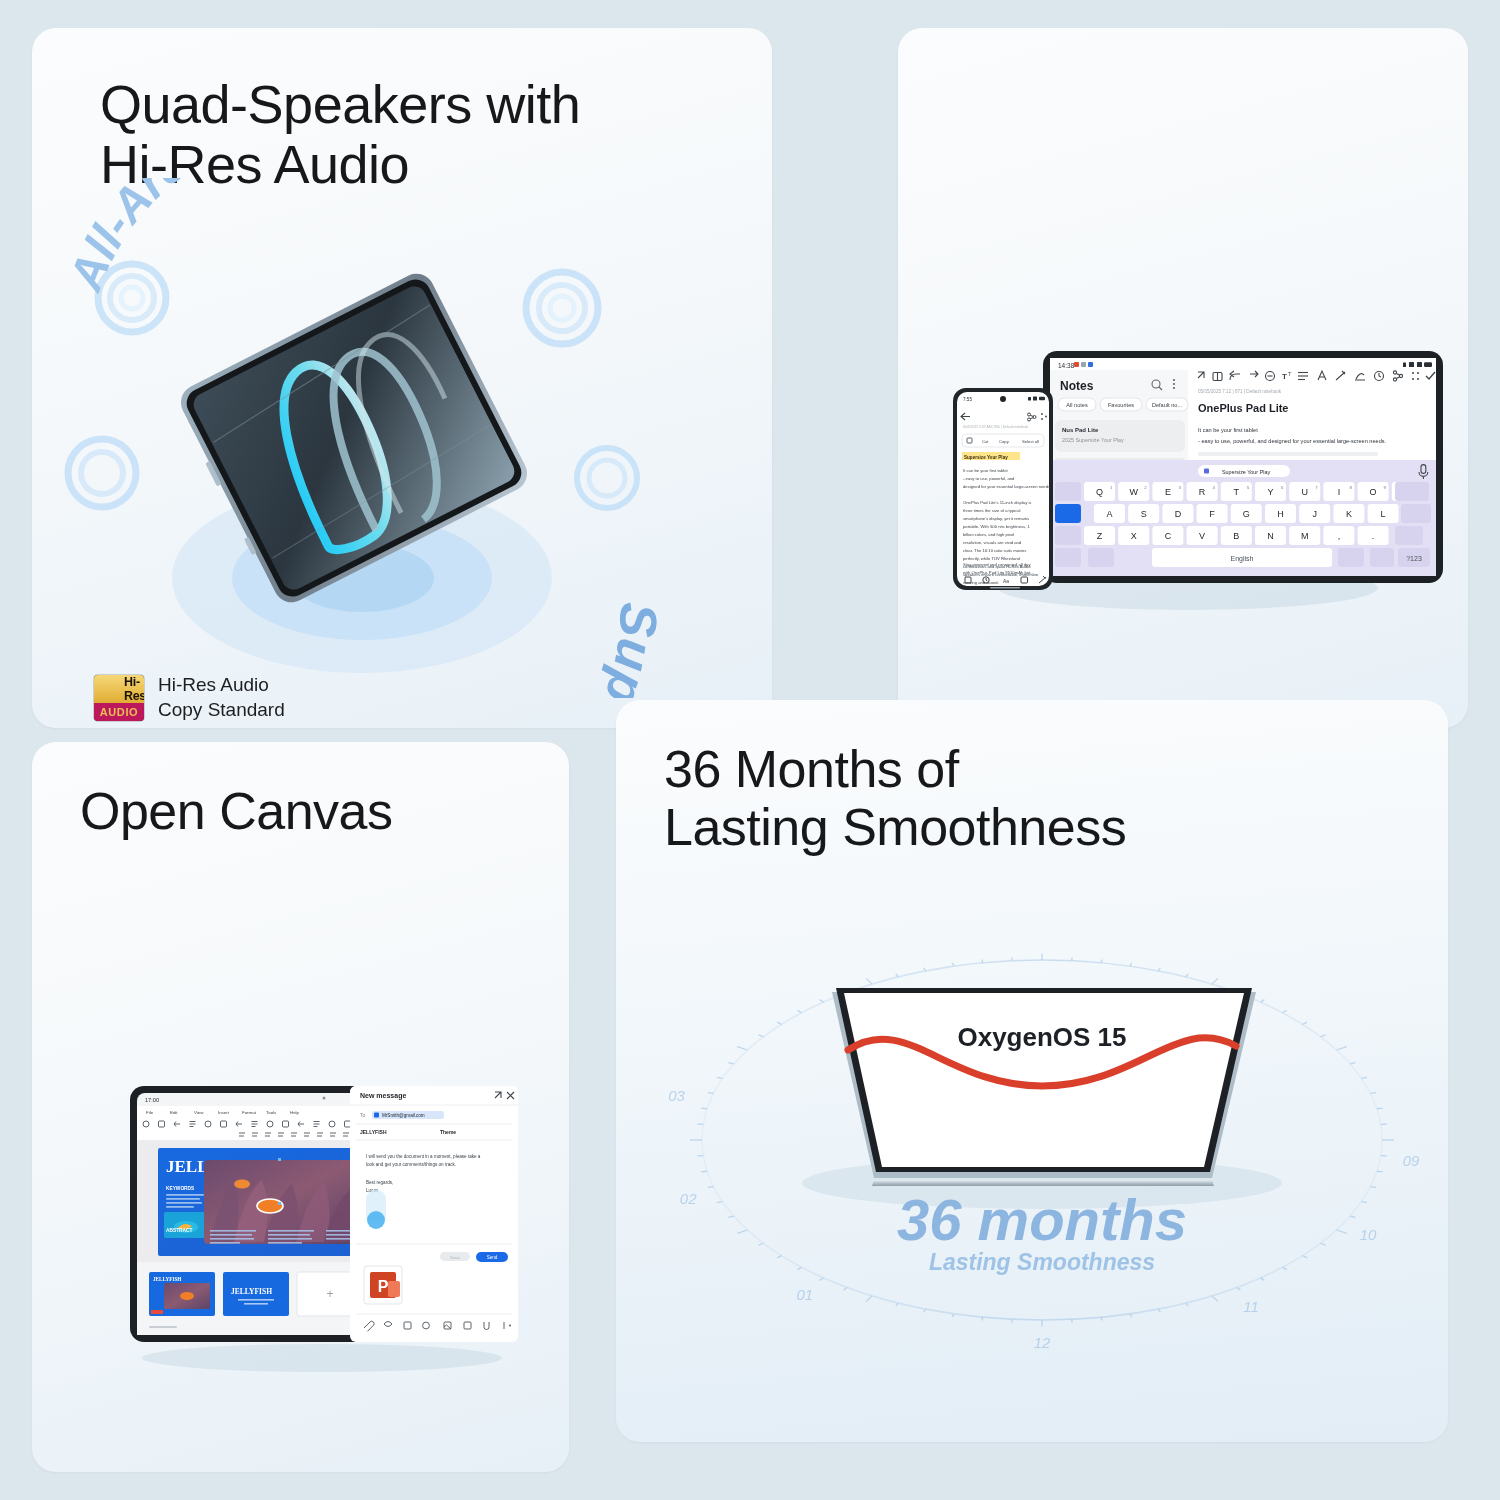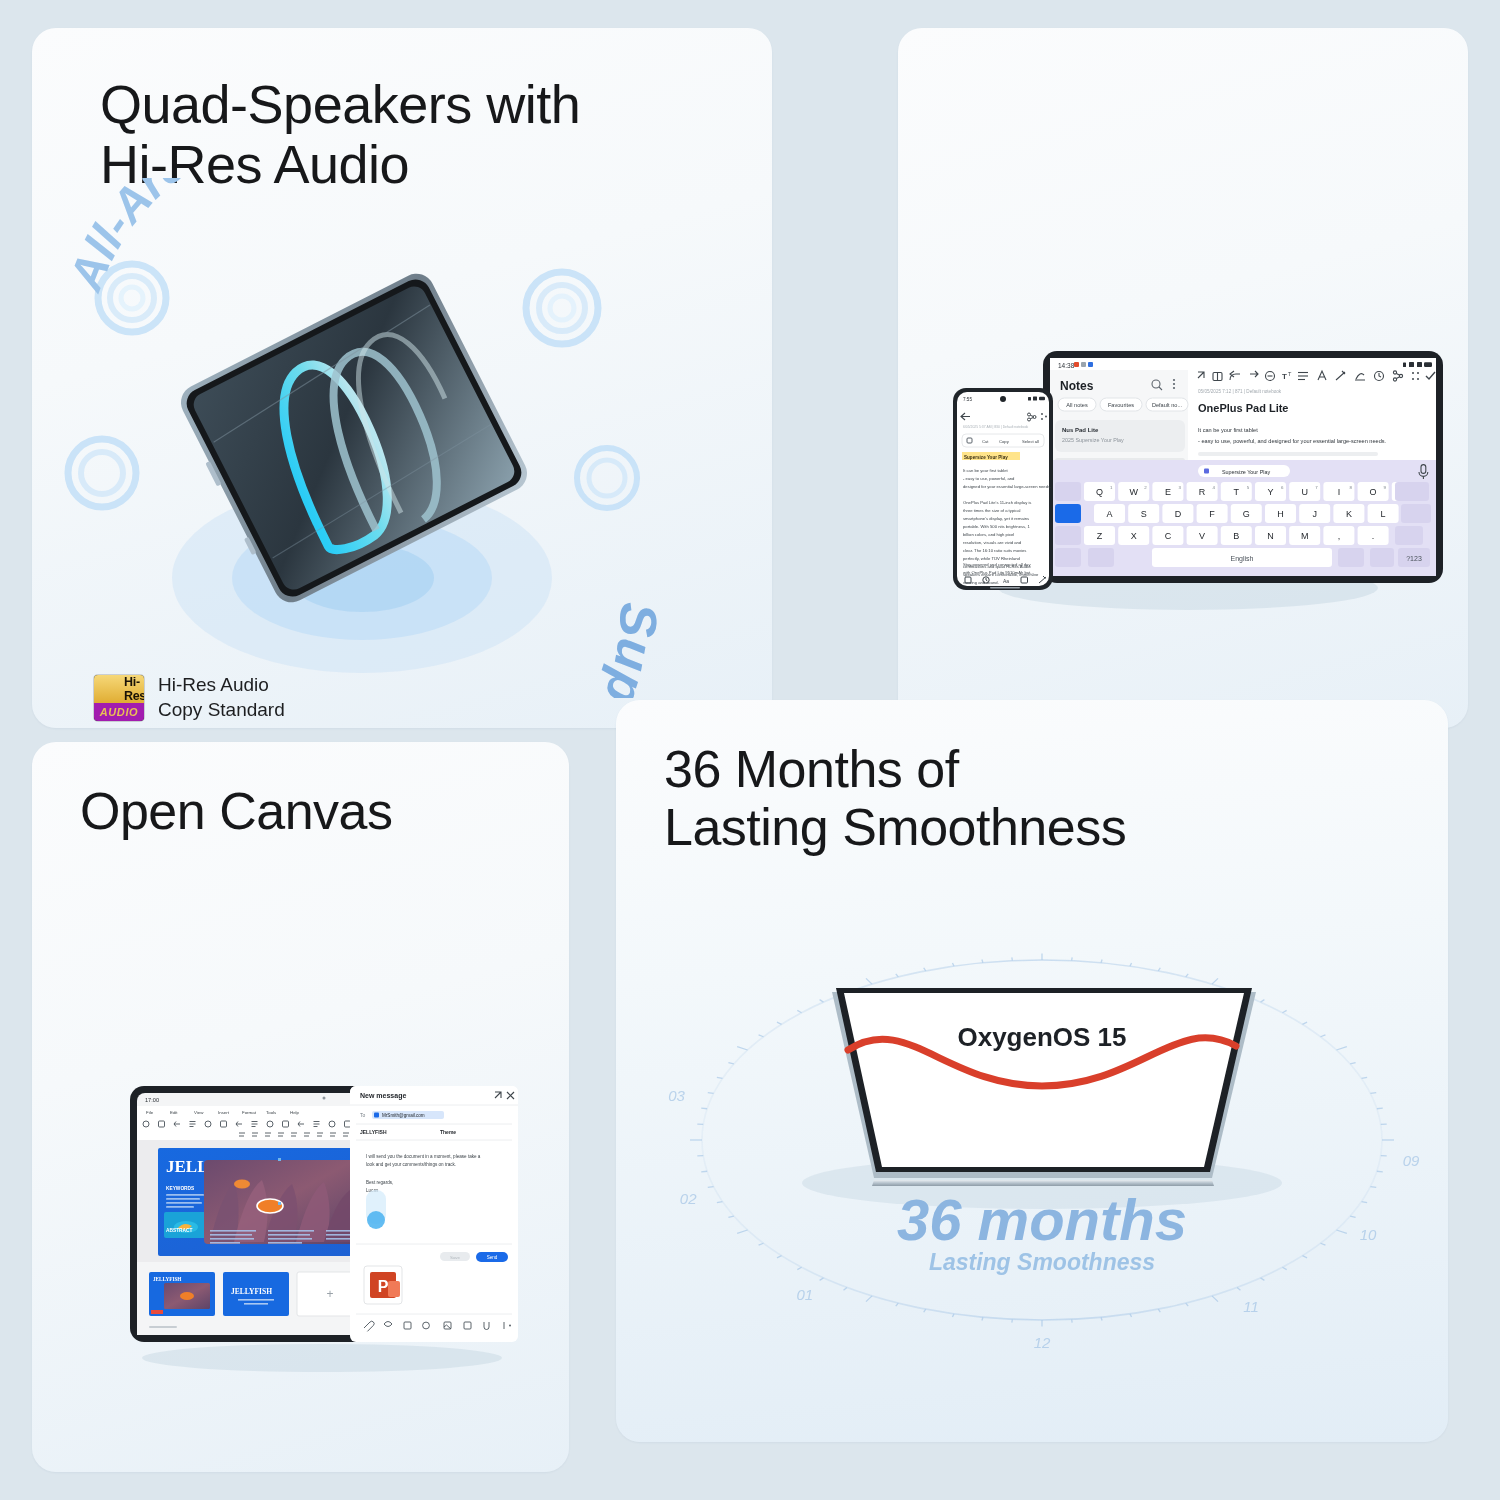--- a/index.html
+++ b/index.html
@@ -59,23 +59,23 @@
     display:flex;flex-direction:column;
     background:#171310;
     box-shadow:0 0 0 1px rgba(0,0,0,.15);
   }
   .hires-logo .top{
     flex:1;background:linear-gradient(180deg,#f6d878 0%,#e0ad33 100%);
     display:flex;align-items:center;justify-content:center;
     font-size:12.5px;font-weight:700;color:#191206;letter-spacing:-.3px;padding-left:32px;
   }
   .hires-logo .bot{
-    flex:1;background:#a21caf;
+    flex:1;background:#be185d;
     display:flex;align-items:center;justify-content:center;
-    font-size:11px;font-weight:700;color:#e9c055;letter-spacing:.6px;font-style:italic;
+    font-size:11px;font-weight:700;color:#e9c055;letter-spacing:.6px;
   }
   .hires-text{font-size:19px;line-height:1.3;color:#1d1e20;}
 
   
   .p2-stage{position:absolute;left:0;top:300px;width:570px;height:330px;}
 
   
   .p3-stage{position:absolute;left:60px;top:320px;width:460px;height:340px;}
 
   

